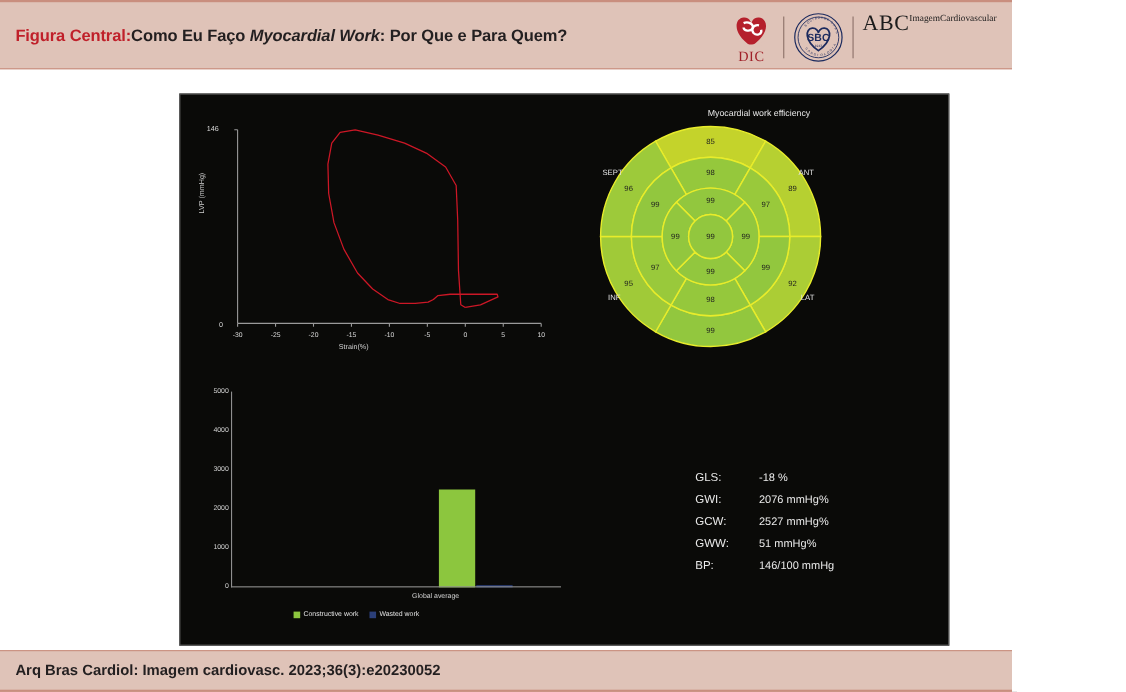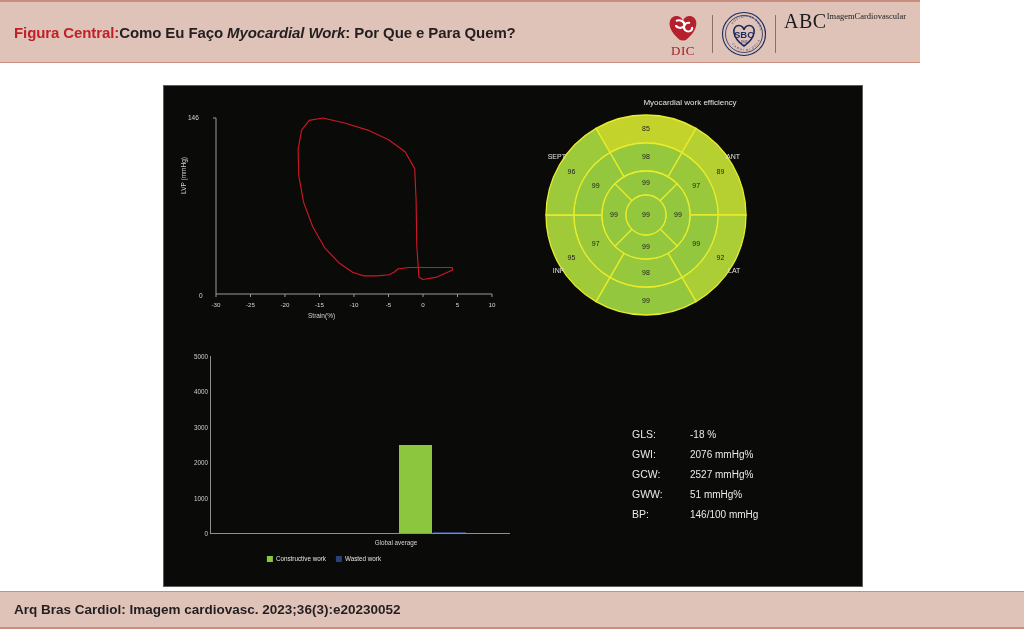--- a/index.html
+++ b/index.html
@@ -33,21 +33,21 @@
   #dic-heart{position:absolute;left:2px;top:1px;}
   #dic-text{position:absolute;left:0;top:32px;width:42px;text-align:center;
     font-family:"Liberation Serif", serif;font-size:13px;color:#a02028;letter-spacing:0.5px;}
   #sbc-logo{width:46px;height:46px;position:relative;}
   #abc-block{display:flex;flex-direction:row;justify-content:center;height:46px;}
   #abc-title{font-family:"Liberation Serif", serif;font-size:20px;color:#1b1b1b;line-height:20px;letter-spacing:0.5px;}
   .abc-sub{font-family:"Liberation Serif", serif;font-size:8.5px;color:#1b1b1b;line-height:10px;}
 
   
   #footer-band{
-    position:absolute;left:0;bottom:0;width:1024px;height:38px;
+    position:absolute;left:0;bottom:0;width:920px;height:38px;
     background:#dfc3b8;
     border-top:1px solid #c98e7e;
     border-bottom:2px solid #c98e7e;
     box-sizing:border-box;
   }
   #footer-text{
     position:absolute;left:14px;top:10px;
     font-size:13.5px;font-weight:bold;color:#231f20;white-space:nowrap;
   }
 

